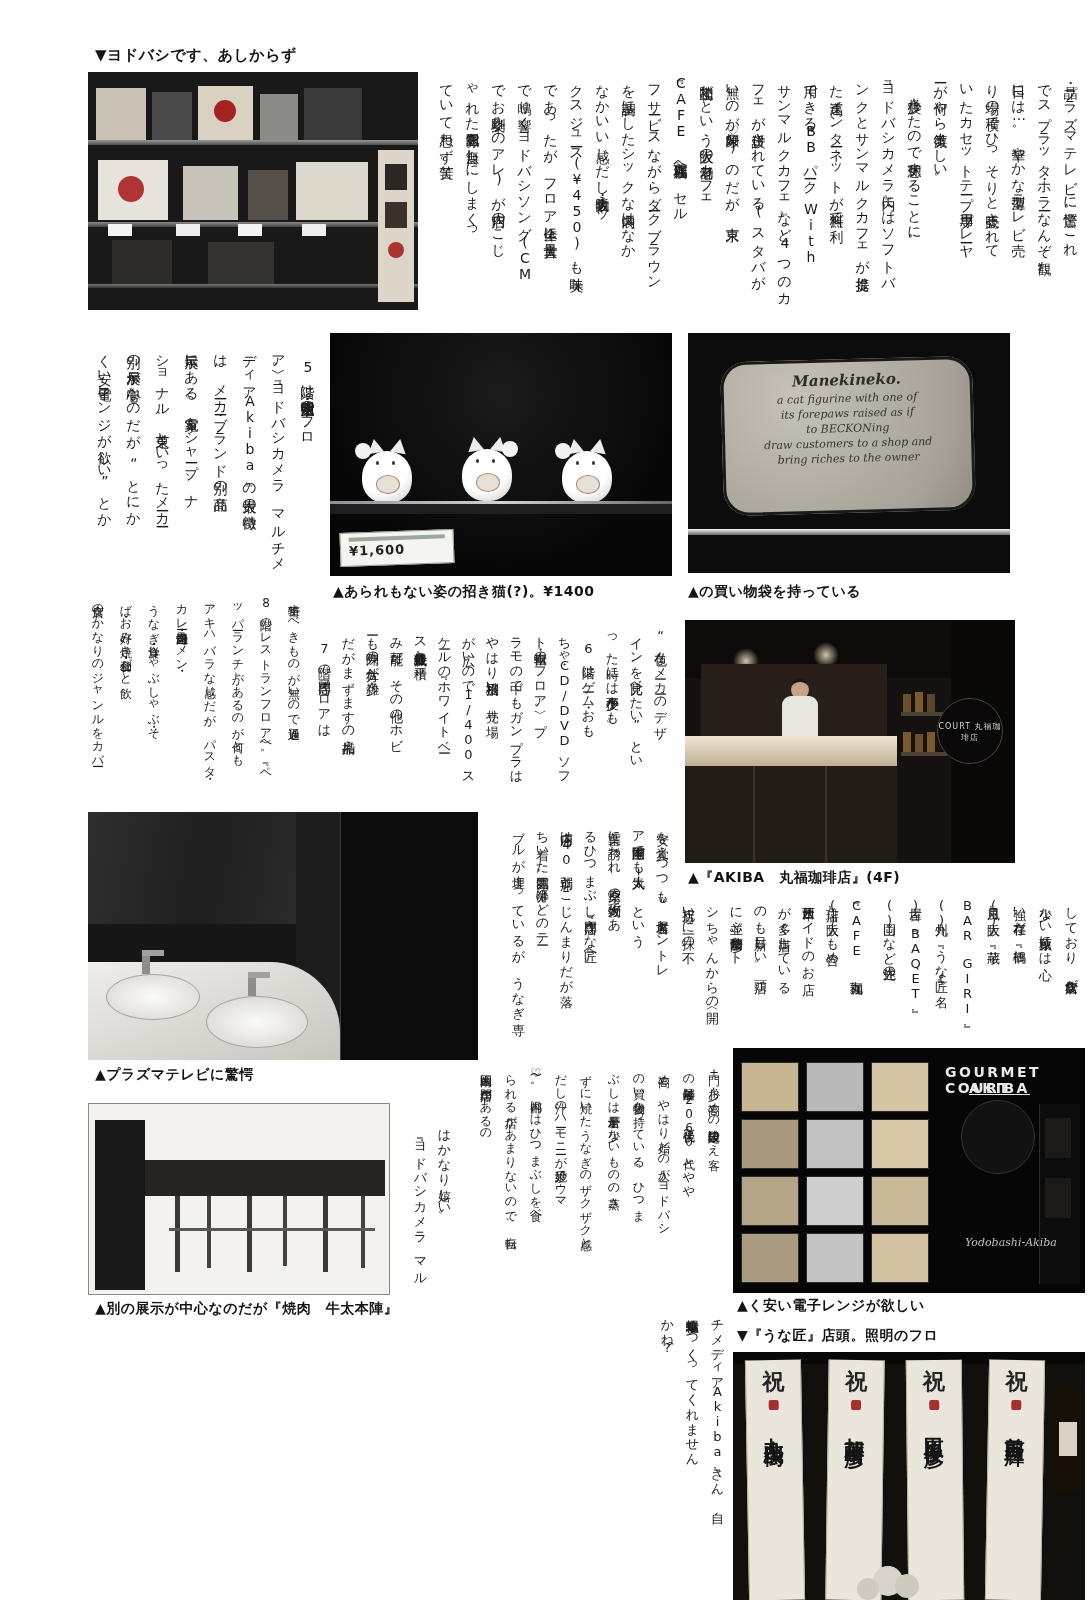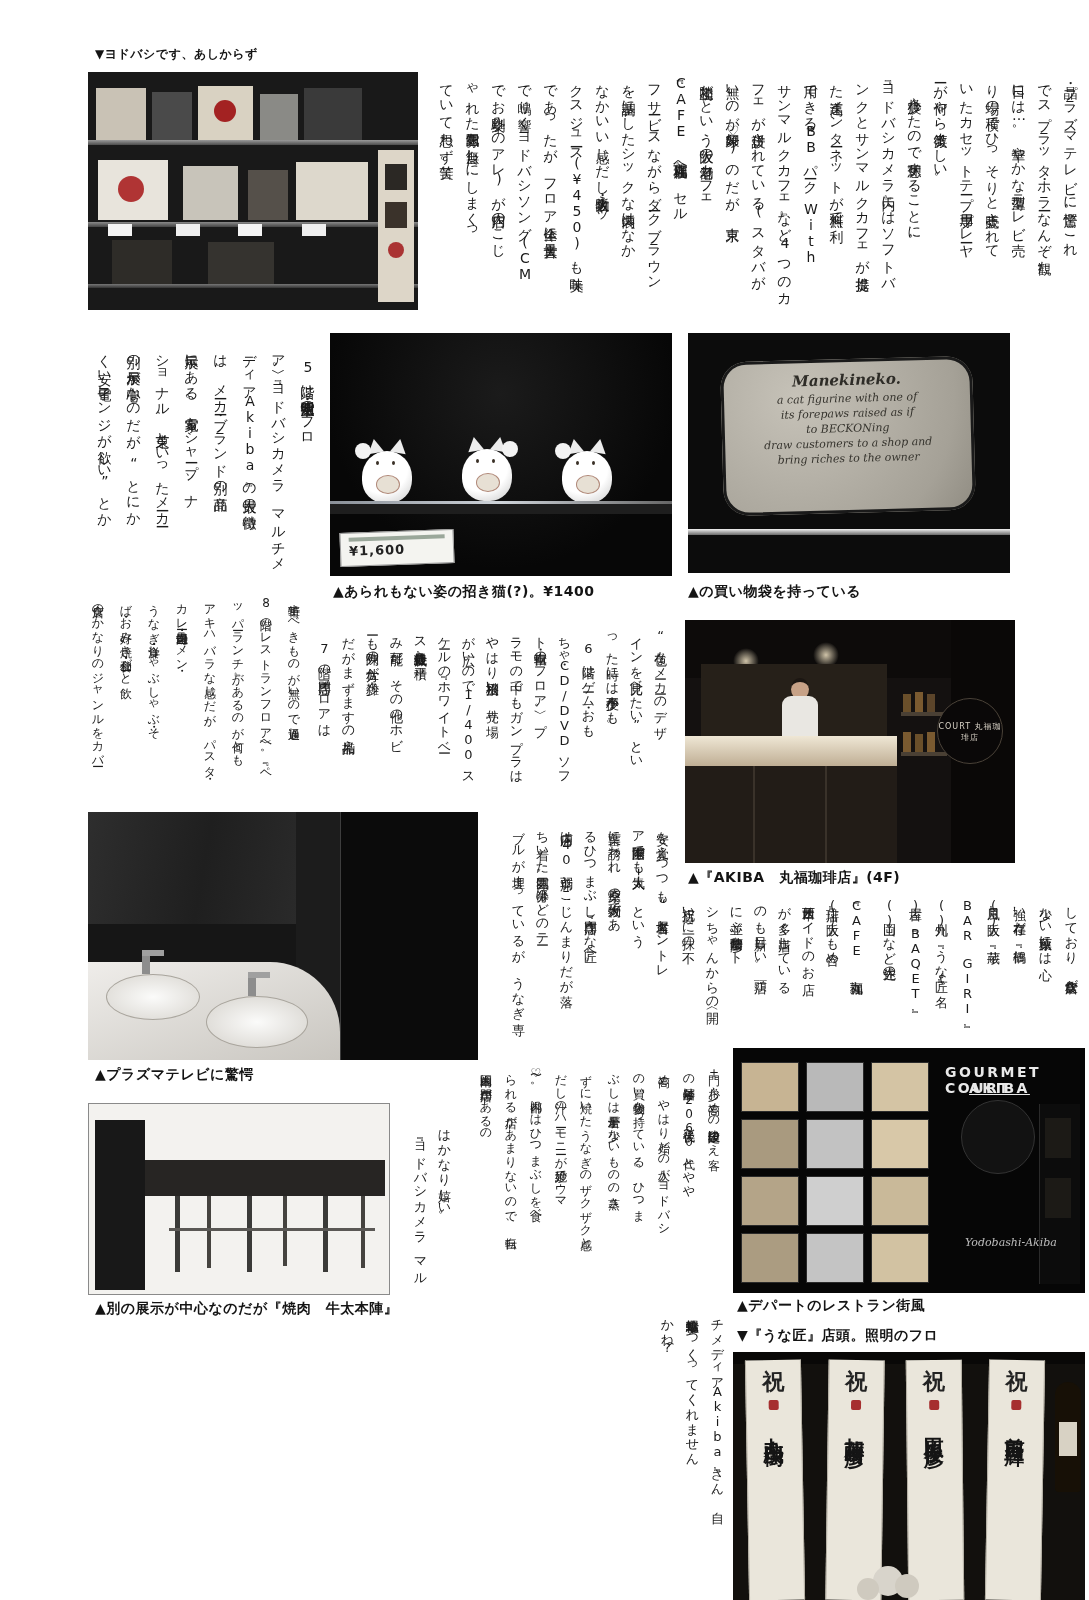--- a/index.html
+++ b/index.html
@@ -66,27 +66,27 @@
               white-space:pre-line;color:#101010;}
   .gc-text{position:absolute;color:#e9e9e9;font-size:14px;letter-spacing:2.5px;font-weight:bold;}
   .script-text{position:absolute;color:#bdbdbd;font-size:11px;font-style:italic;
                font-family:"DejaVu Serif","Liberation Serif",serif;}
 </style>
 </head>
 <body>
 
 <div class="page">
 
-  <div class="caption" style="left:95px;top:46px;font-size:12px;">▼ヨドバシです、あしからず</div>
+  <div class="caption" style="left:95px;top:46px;font-size:15px;">▼ヨドバシです、あしからず</div>
   <div class="caption" style="left:333px;top:583px;">▲あられもない姿の招き猫(?)。¥1400</div>
   <div class="caption" style="left:688px;top:583px;">▲の買い物袋を持っている</div>
   <div class="caption" style="left:688px;top:869px;">▲『AKIBA　丸福珈琲店』(4F)</div>
   <div class="caption" style="left:95px;top:1066px;">▲プラズマテレビに驚愕</div>
   <div class="caption" style="left:95px;top:1300px;">▲別の展示が中心なのだが『焼肉　牛太本陣』</div>
-  <div class="caption" style="left:737px;top:1297px;">▲デパートのレストラン街風</div>
+  <div class="caption" style="left:737px;top:1297px;">▲く安い電子レンジが欲しい</div>
   <div class="caption" style="left:737px;top:1327px;">▼『うな匠』店頭。照明のフロ</div>
 
   <div class="photo" style="left:88px;top:72px;width:330px;height:238px;background:#191919;">
     <div class="abs" style="left:0;top:68px;width:100%;height:5px;background:linear-gradient(#9a9a9a,#4d4d4d);"></div>
     <div class="abs" style="left:0;top:150px;width:100%;height:5px;background:linear-gradient(#8a8a8a,#444);"></div>
     <div class="abs" style="left:0;top:212px;width:100%;height:4px;background:linear-gradient(#777,#333);"></div>
     <div class="abs" style="left:8px;top:16px;width:50px;height:52px;background:#c9c2b5;"></div>
     <div class="abs" style="left:64px;top:20px;width:40px;height:48px;background:#4a4a4a;"></div>
     <div class="abs" style="left:110px;top:14px;width:55px;height:54px;background:#d9d2c2;"></div>
     <div class="abs" style="left:126px;top:28px;width:22px;height:22px;border-radius:50%;background:#a32222;"></div>

